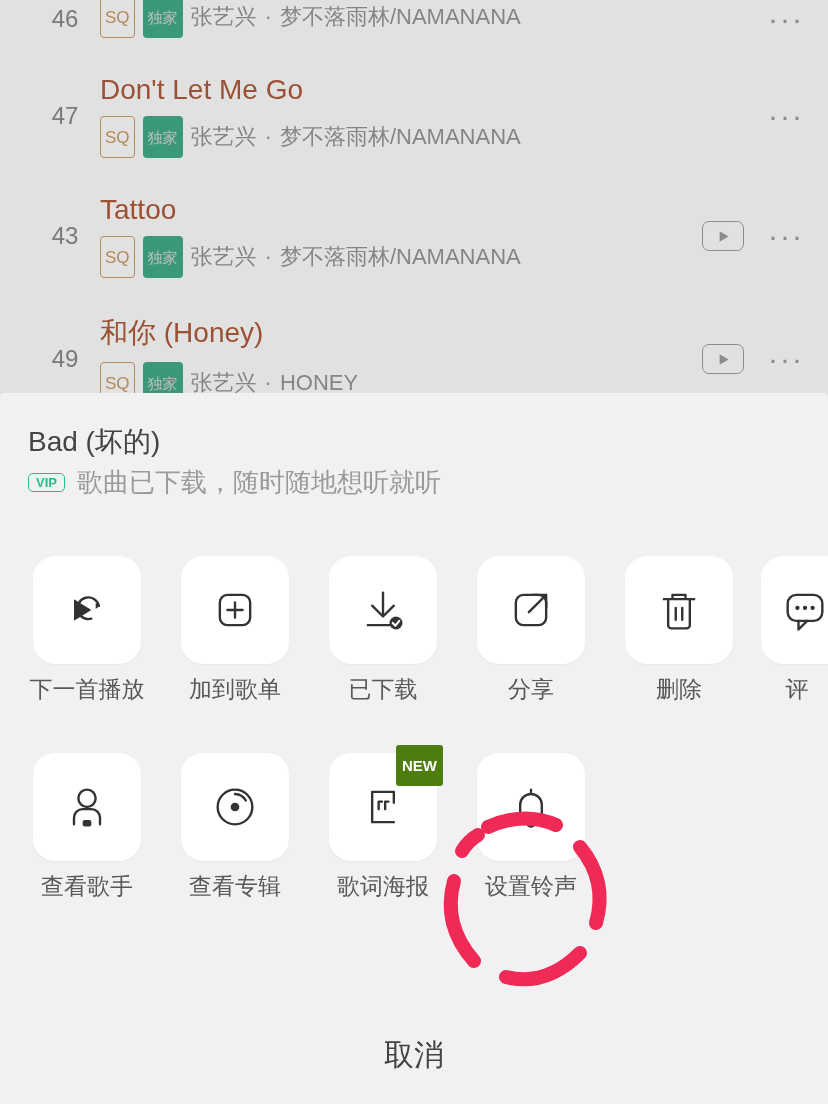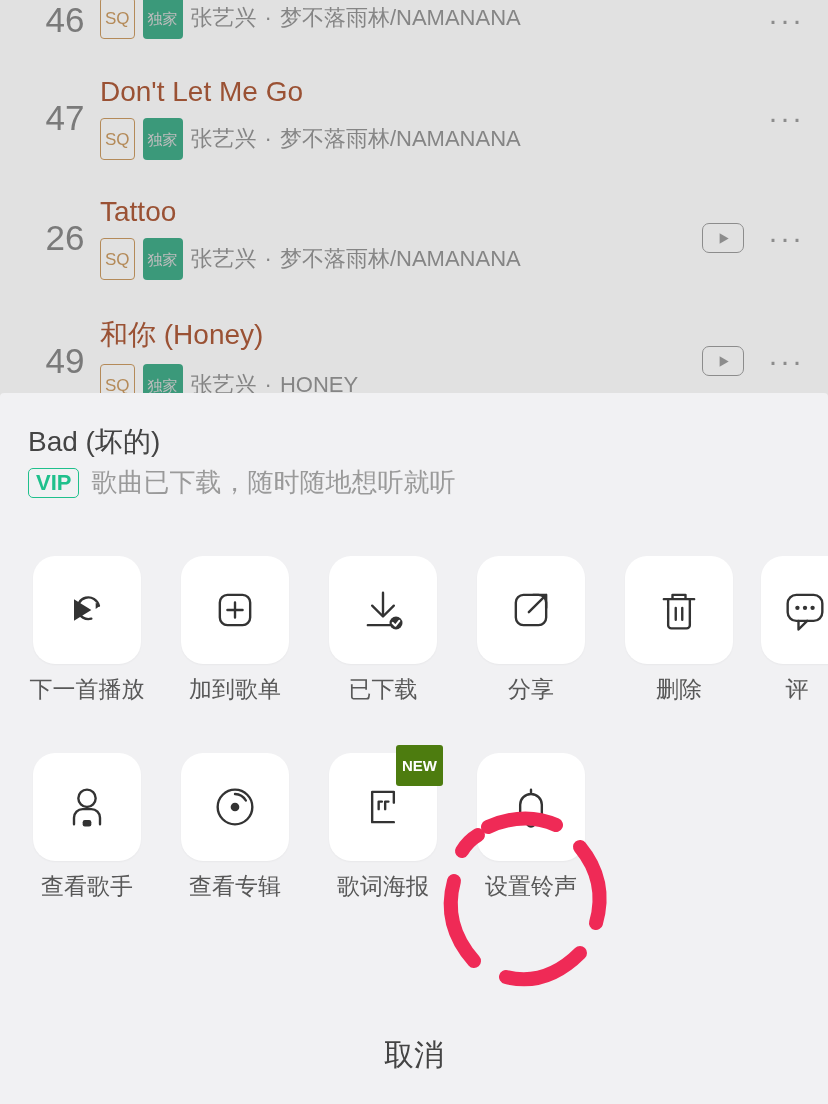--- a/index.html
+++ b/index.html
@@ -8,21 +8,21 @@
     
     .song-list {
       position: absolute; top: 0; left: 0; right: 0; height: 420px;
       filter: brightness(0.82) contrast(0.95);
       pointer-events: none;
     }
     .song-list::after {
       content: ""; position: absolute; inset: 0; background: rgba(180,180,180,0.28);
     }
     .song-row { display: flex; align-items: center; padding: 18px 24px 18px 30px; position: relative; }
-    .song-index { width: 70px; font-size: 35px; color: #888; text-align: center; }
+    .song-index { width: 70px; font-size: 24px; color: #888; text-align: center; }
     .song-main { flex: 1; }
     .song-title { font-size: 28px; color: #c2410c; margin-bottom: 10px; font-weight: 400; }
     .song-meta { display: flex; align-items: center; gap: 8px; font-size: 22px; color: #9c9c9c; }
     .badge { display: inline-flex; align-items: center; justify-content: center; height: 42px; padding: 0 4px; border-radius: 4px; font-size: 17px; font-weight: 500; line-height: 1; }
     .badge.sq { border: 1.5px solid #f0a64e; color: #f0a64e; }
     .badge.ex { background: #19c08a; color: #fff; padding: 1px 5px; font-size: 15px; }
     .song-actions { display: flex; align-items: center; gap: 24px; }
     .mv-btn { width: 42px; height: 30px; border: 1.8px solid #aaa; border-radius: 7px; display:flex; align-items:center; justify-content:center; }
     .mv-btn svg { width: 13px; height: 13px; fill: #aaa; }
     .dots { font-size: 30px; color: #aaa; letter-spacing: 2px; }
@@ -30,21 +30,21 @@
     
     .sheet {
       position: absolute; left: 0; right: 0; bottom: 0; top: 393px;
       background: #f1f1f3;
       border-top-left-radius: 4px; border-top-right-radius: 4px;
       display: flex; flex-direction: column;
     }
     .sheet-head { padding: 30px 28px 26px 28px; }
     .sheet-title { font-size: 28px; color: #444; margin-bottom: 4px; }
     .sheet-sub { display: flex; align-items: center; gap: 12px; font-size: 26px; color: #9a9a9a; }
-    .vip-badge { border: 1.6px solid #1fc08c; color: #1fc08c; border-radius: 5px; font-size: 22px; padding: 1px 7px; font-weight: 600; }
+    .vip-badge { border: 1.6px solid #1fc08c; color: #1fc08c; border-radius: 5px; font-size: 13px; padding: 1px 7px; font-weight: 600; }
 
     .action-scroll { flex: 1; padding: 30px 0 10px 28px; overflow: hidden; }
     .action-row { display: flex; gap: 30px; margin-bottom: 48px; }
     .action-item { width: 118px; display: flex; flex-direction: column; align-items: center; gap: 10px; position: relative; }
     .action-tile {
       width: 108px; height: 108px; background: #fff; border-radius: 22px;
       display: flex; align-items: center; justify-content: center;
       box-shadow: 0 1px 2px rgba(0,0,0,0.04);
       position: relative;
     }
@@ -103,21 +103,21 @@
         <span>·</span>
         <span>梦不落雨林/NAMANANA</span>
       </div>
     </div>
     <div class="song-actions">
       <span class="dots">···</span>
     </div>
   </div>
 
   <div class="song-row">
-    <div class="song-index">26</div>
+    <div class="song-index">43</div>
     <div class="song-main">
       <div class="song-title">Tattoo</div>
       <div class="song-meta">
         <span class="badge sq">SQ</span>
         <span class="badge ex">独家</span>
         <span>张艺兴</span>
         <span>·</span>
         <span>梦不落雨林/NAMANANA</span>
       </div>
     </div>

